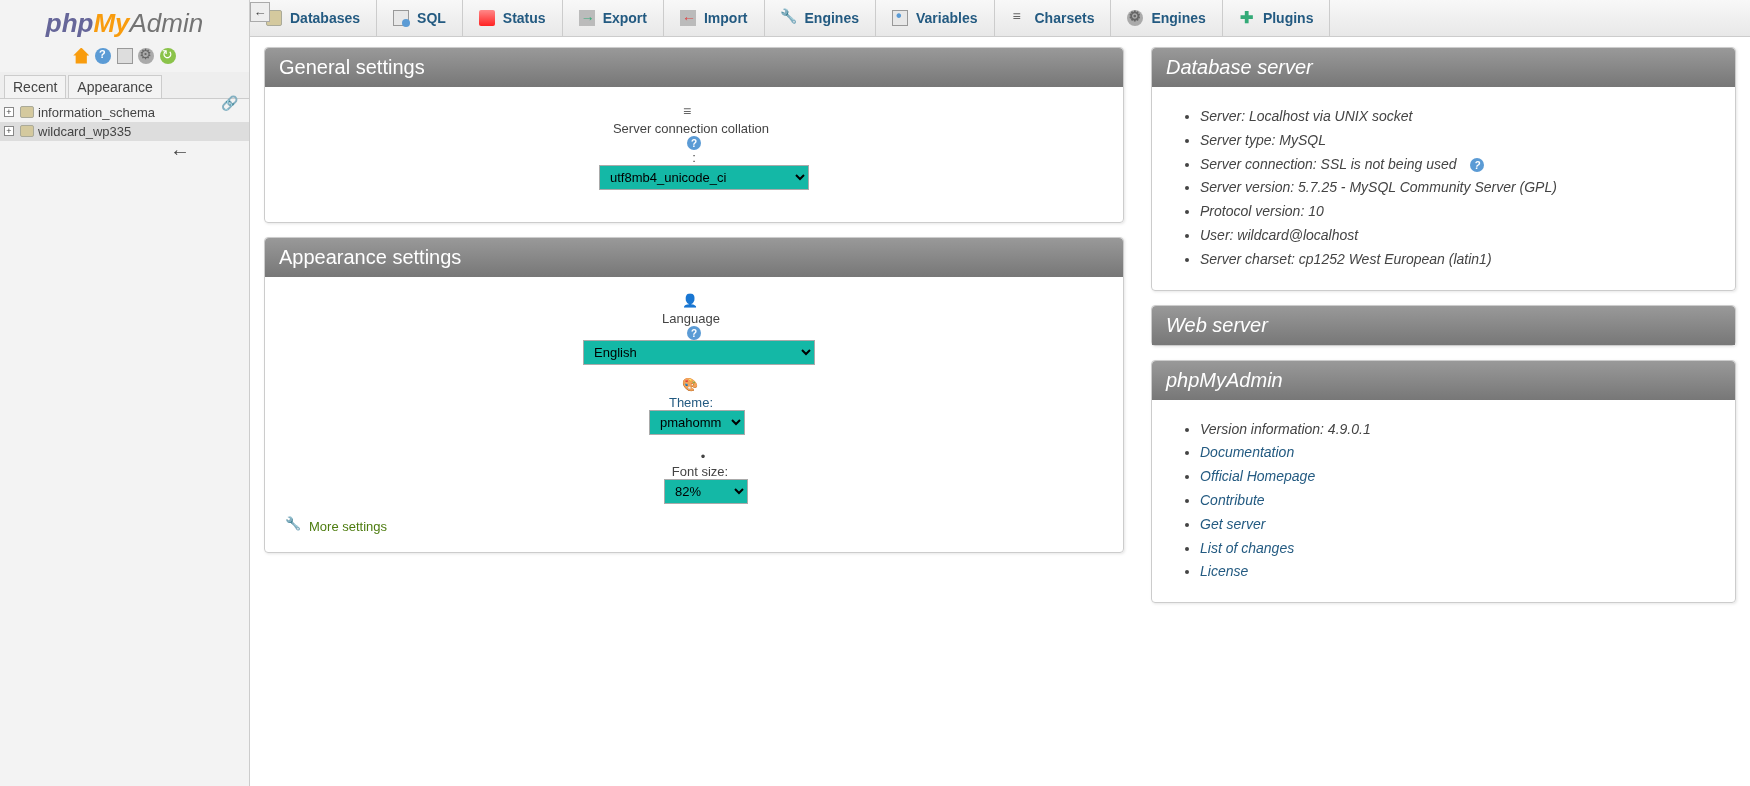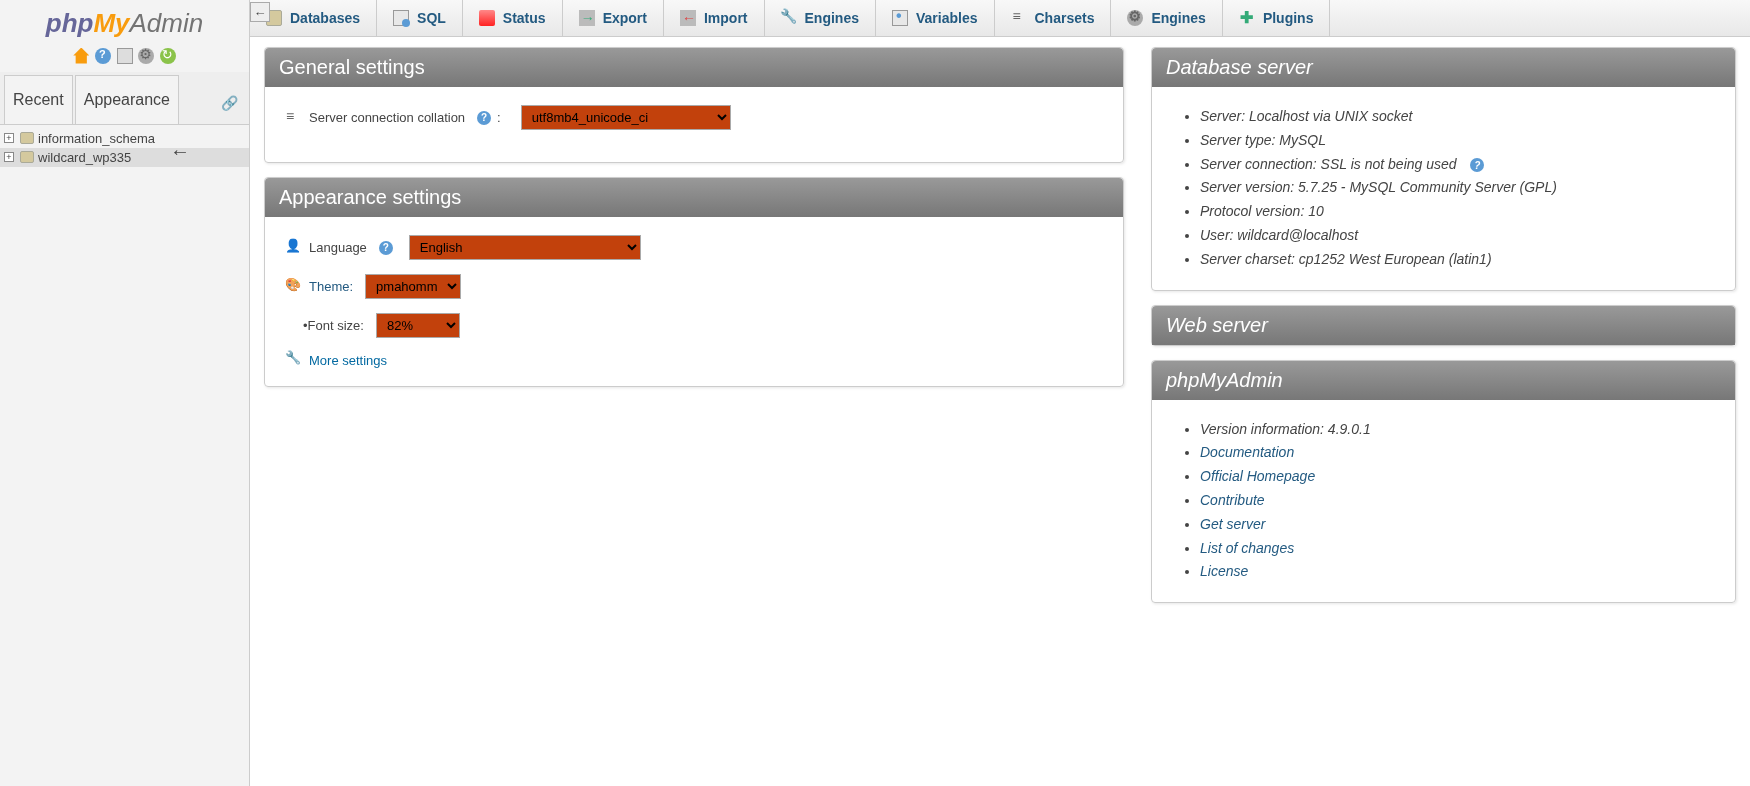--- a/index.html
+++ b/index.html
@@ -18,21 +18,21 @@
     .icon-home { background: #f89c0e; clip-path: polygon(50% 0, 100% 50%, 85% 50%, 85% 100%, 15% 100%, 15% 50%, 0 50%); }
     .icon-help { background: #5b9bd5; border-radius: 50%; position: relative; }
     .icon-help::after { content: "?"; color: #fff; font-size: 11px; font-weight: bold; position: absolute; top: 0; left: 4px; }
     .icon-sql { background: #ddd; border: 1px solid #999; }
     .icon-settings { background: #aaa; border-radius: 50%; position: relative; }
     .icon-settings::before { content: "⚙"; color: #666; position: absolute; top: -2px; left: 1px; font-size: 14px; }
     .icon-reload { background: #8bc34a; border-radius: 50%; position: relative; }
     .icon-reload::after { content: "↻"; color: #fff; position: absolute; top: -1px; left: 2px; font-size: 13px; }
 
     .tabs-row { display: flex; border-bottom: 1px solid #ccc; padding: 3px 4px 0; background: #eee; }
-    .tab { padding: 15px 8px; border: 1px solid #ccc; border-bottom: none; background: #f3f3f3; margin-right: 2px; font-size: 16px; cursor: pointer; }
+    .tab { padding: 3px 8px; border: 1px solid #ccc; border-bottom: none; background: #f3f3f3; margin-right: 2px; font-size: 14px; cursor: pointer; }
     .link-icon { position: absolute; right: 10px; top: 95px; color: #999; font-size: 14px; }
 
     .db-list { padding: 4px 0; }
     .db-item { display: flex; align-items: center; padding: 2px 4px; cursor: pointer; }
     .db-item.selected { background: #ddd; }
     .expand-box { width: 10px; height: 10px; border: 1px solid #888; display: inline-flex; align-items: center; justify-content: center; font-size: 9px; line-height: 1; margin-right: 2px; background: #fff; }
     .db-icon { width: 14px; height: 12px; background: #d4c99e; border: 1px solid #aa9; border-radius: 2px; margin: 0 4px; display: inline-block; }
     .arrow-annotation { position: absolute; left: 170px; top: 138px; font-size: 20px; font-weight: bold; }
 
     
@@ -64,42 +64,42 @@
     .ico-plug::after { content: "✚"; color: #3a7; position: absolute; top: -2px; left: 1px; font-size: 16px; font-weight: bold; }
 
     .content { display: flex; padding: 10px 14px; gap: 27px; }
     .left-col { width: 860px; }
     .right-col { flex: 1; font-style: italic; }
 
     .panel { border: 1px solid #ccc; border-radius: 4px; margin-bottom: 14px; box-shadow: 1px 1px 3px rgba(0,0,0,0.1); }
     .panel-header { background: linear-gradient(#999, #777); color: #fff; font-size: 20px; padding: 8px 14px; border-radius: 4px 4px 0 0; }
     .panel-body { padding: 18px 20px; }
 
-    .field-row { display: flex; align-items: center; margin-bottom: 14px; }
+    .field-row { display: flex; align-items: center; margin-bottom: 14px; flex-direction: column; }
     .field-icon { width: 16px; height: 16px; margin-right: 8px; display: inline-block; }
     .ico-lines { position: relative; }
     .ico-lines::after { content: "≡"; position: absolute; top: -2px; left: 1px; font-size: 14px; color: #666; }
     .ico-lang { position: relative; }
     .ico-lang::after { content: "👤"; position: absolute; top: -2px; left: 0; font-size: 13px; }
     .ico-theme { position: relative; }
     .ico-theme::after { content: "🎨"; position: absolute; top: -2px; left: 0; font-size: 13px; }
     .ico-wrench { position: relative; }
     .ico-wrench::after { content: "🔧"; position: absolute; top: -2px; left: 0; font-size: 13px; }
     .field-label { margin-right: 6px; }
     .help-badge { width: 14px; height: 14px; background: #5b9bd5; border-radius: 50%; display: inline-flex; align-items: center; justify-content: center; color: #fff; font-size: 10px; font-weight: bold; margin: 0 6px; }
-    select { border: 1px solid #aaa; padding: 3px 6px; font-size: 13px; background: #c2410c; }
+    select { border: 1px solid #aaa; padding: 3px 6px; font-size: 13px; background: #14b8a6; }
     .sel-wide { width: 210px; margin-left: 20px; }
     .sel-med { width: 232px; margin-left: 10px; }
     .sel-sm { width: 96px; margin-left: 6px; }
     .sel-tiny { width: 84px; margin-left: 6px; }
 
     .bullet-row { margin-left: 18px; }
     .bullet-row::before { content: "• "; }
     .link { color: #235a81; cursor: pointer; }
-    .more-settings { color: #0369a1; cursor: pointer; display: flex; align-items: center; }
+    .more-settings { color: #4d7c0f; cursor: pointer; display: flex; align-items: center; }
 
     .info-list { list-style: disc; margin-left: 28px; line-height: 1.7; font-size: 14px; }
     .info-list a { color: #235a81; text-decoration: none; }
   </style>
 </head>
 <body>
 
 <div class="container">
 
   <div class="sidebar">

